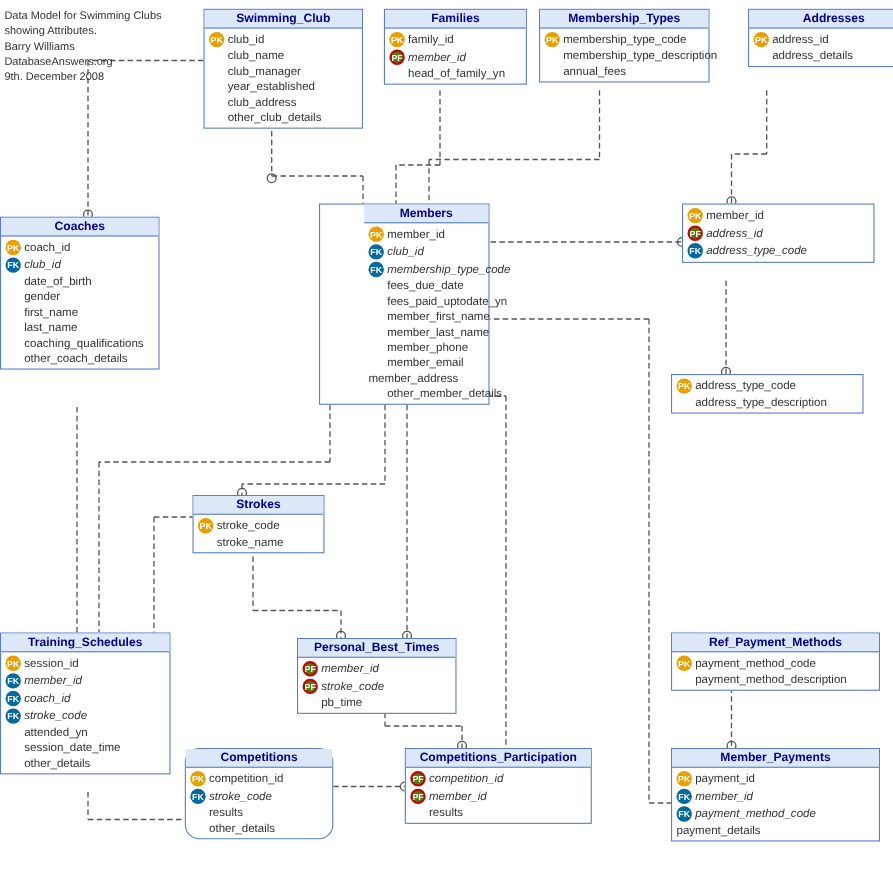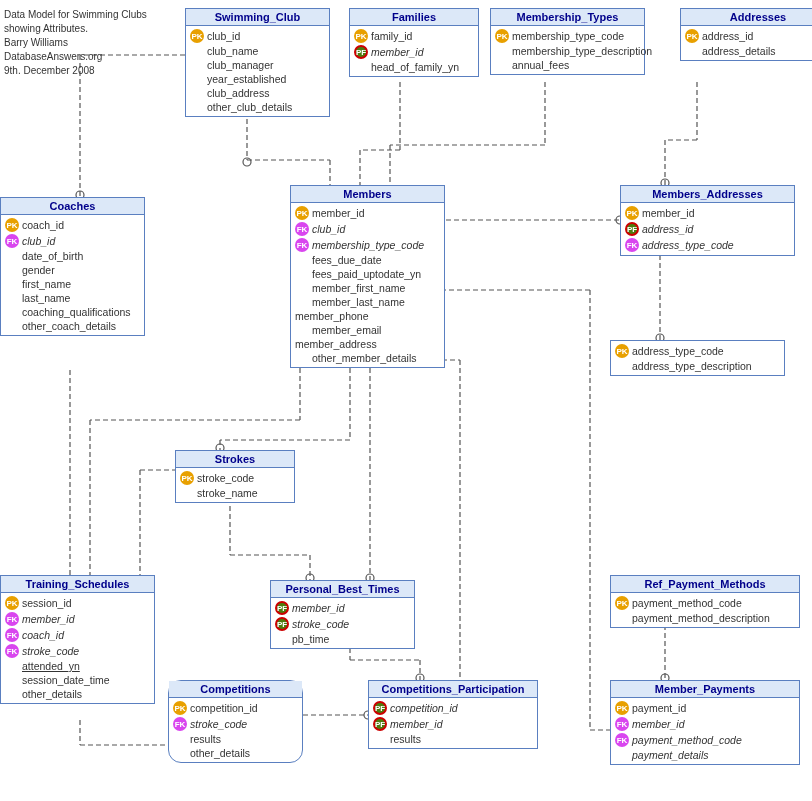--- a/index.html
+++ b/index.html
@@ -60,21 +60,21 @@
       width: 14px;
       height: 14px;
       border-radius: 50%;
       font-size: 8px;
       font-weight: bold;
       margin-right: 3px;
       flex-shrink: 0;
       color: #fff;
     }
     .badge-pk { background: #e8a000; }
-    .badge-fk { background: #d946ef; }
+    .badge-fk { background: #0369a1; }
     .badge-pkfk { background: #4d7c0f; border: 2px solid #cc0000; color: #fff; }
     .field-name { color: #333; }
     .field-name.italic { font-style: italic; }
 
     .info-box {
       position: absolute;
       font-size: 10px;
       color: #333;
       line-height: 1.4;
       z-index: 2;
@@ -269,21 +269,21 @@
       </div>
       <div class="field-row">
         <span class="field-name" style="margin-left:17px;">coaching_qualifications</span>
       </div>
       <div class="field-row">
         <span class="field-name" style="margin-left:17px;">other_coach_details</span>
       </div>
     </div>
   </div>
 
-  <div class="entity-box" style="left:290px; top:185px; width:155px;">
+  <div class="entity-box" style="left:290px; top:185px; width:155px;padding-left:40px;">
     <div class="entity-header">Members</div>
     <div class="entity-body">
       <div class="field-row">
         <span class="badge badge-pk">PK</span>
         <span class="field-name">member_id</span>
       </div>
       <div class="field-row">
         <span class="badge badge-fk">FK</span>
         <span class="field-name italic">club_id</span>
       </div>
@@ -297,36 +297,35 @@
       <div class="field-row">
         <span class="field-name" style="margin-left:17px;">fees_paid_uptodate_yn</span>
       </div>
       <div class="field-row">
         <span class="field-name" style="margin-left:17px;">member_first_name</span>
       </div>
       <div class="field-row">
         <span class="field-name" style="margin-left:17px;">member_last_name</span>
       </div>
       <div class="field-row">
-        <span class="field-name" style="">member_phone</span>
+        <span class="field-name" style="margin-left:17px;">member_phone</span>
       </div>
       <div class="field-row">
         <span class="field-name" style="margin-left:17px;">member_email</span>
       </div>
       <div class="field-row">
         <span class="field-name" style="">member_address</span>
       </div>
       <div class="field-row">
         <span class="field-name" style="margin-left:17px;">other_member_details</span>
       </div>
     </div>
   </div>
 
   <div class="entity-box" style="left:620px; top:185px; width:175px;">
-    <div class="entity-header">Members_Addresses</div>
     <div class="entity-body">
       <div class="field-row">
         <span class="badge badge-pk">PK</span>
         <span class="field-name">member_id</span>
       </div>
       <div class="field-row">
         <span class="badge badge-pkfk">PF</span>
         <span class="field-name italic">address_id</span>
       </div>
       <div class="field-row">
@@ -374,21 +373,21 @@
       </div>
       <div class="field-row">
         <span class="badge badge-fk">FK</span>
         <span class="field-name italic">coach_id</span>
       </div>
       <div class="field-row">
         <span class="badge badge-fk">FK</span>
         <span class="field-name italic">stroke_code</span>
       </div>
       <div class="field-row">
-        <span class="field-name" style="margin-left:17px;text-decoration:underline;">attended_yn</span>
+        <span class="field-name" style="margin-left:17px;">attended_yn</span>
       </div>
       <div class="field-row">
         <span class="field-name" style="margin-left:17px;">session_date_time</span>
       </div>
       <div class="field-row">
         <span class="field-name" style="margin-left:17px;">other_details</span>
       </div>
     </div>
   </div>
 
@@ -468,18 +467,18 @@
       </div>
       <div class="field-row">
         <span class="badge badge-fk">FK</span>
         <span class="field-name italic">member_id</span>
       </div>
       <div class="field-row">
         <span class="badge badge-fk">FK</span>
         <span class="field-name italic">payment_method_code</span>
       </div>
       <div class="field-row">
-        <span class="field-name" style="margin-left:17px;font-style:italic;">payment_details</span>
+        <span class="field-name" style="">payment_details</span>
       </div>
     </div>
   </div>
 
 </div>
 
 </body></html>

